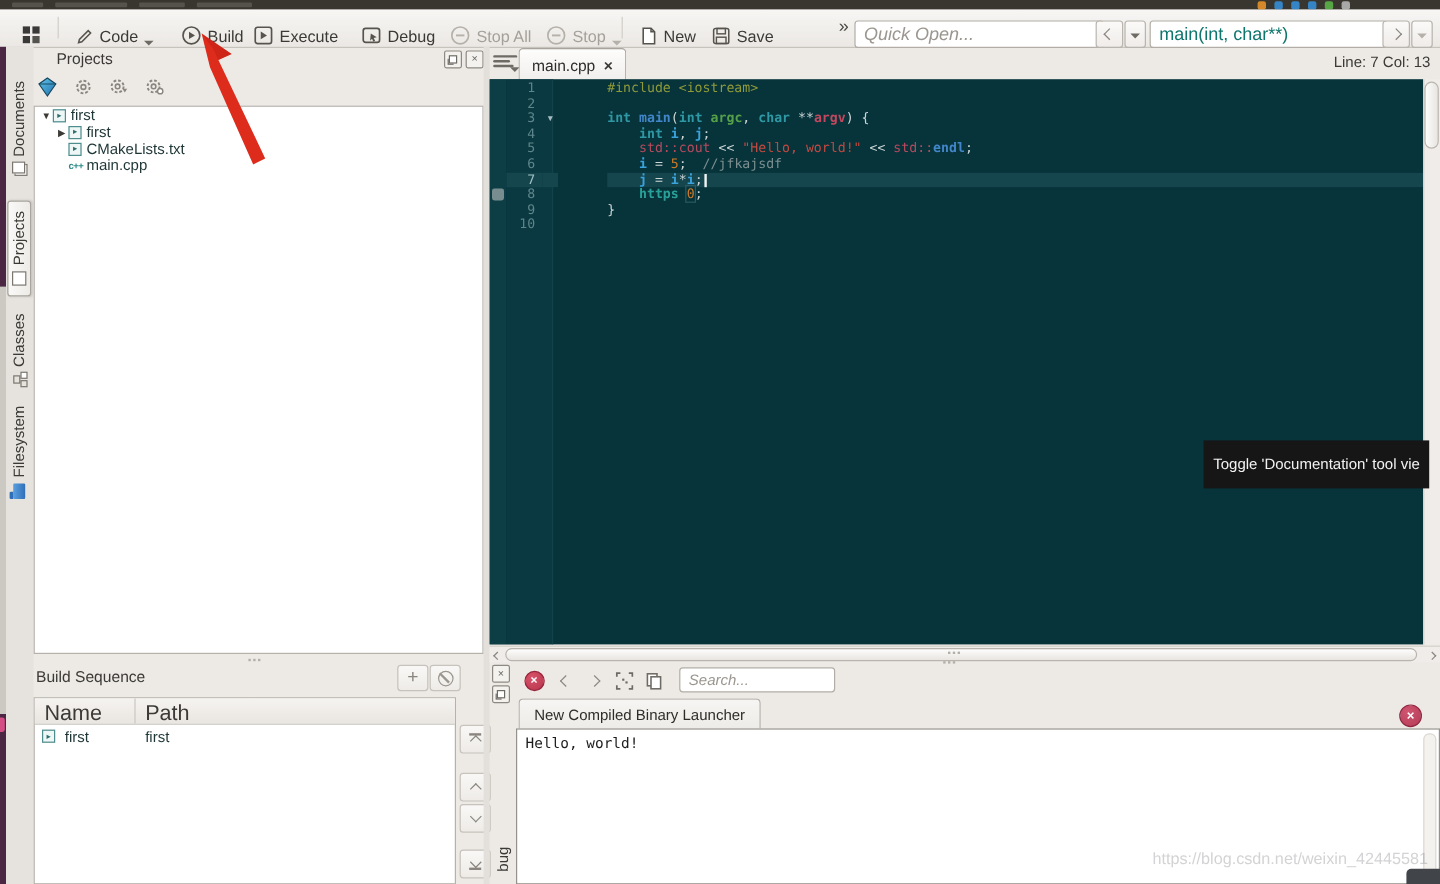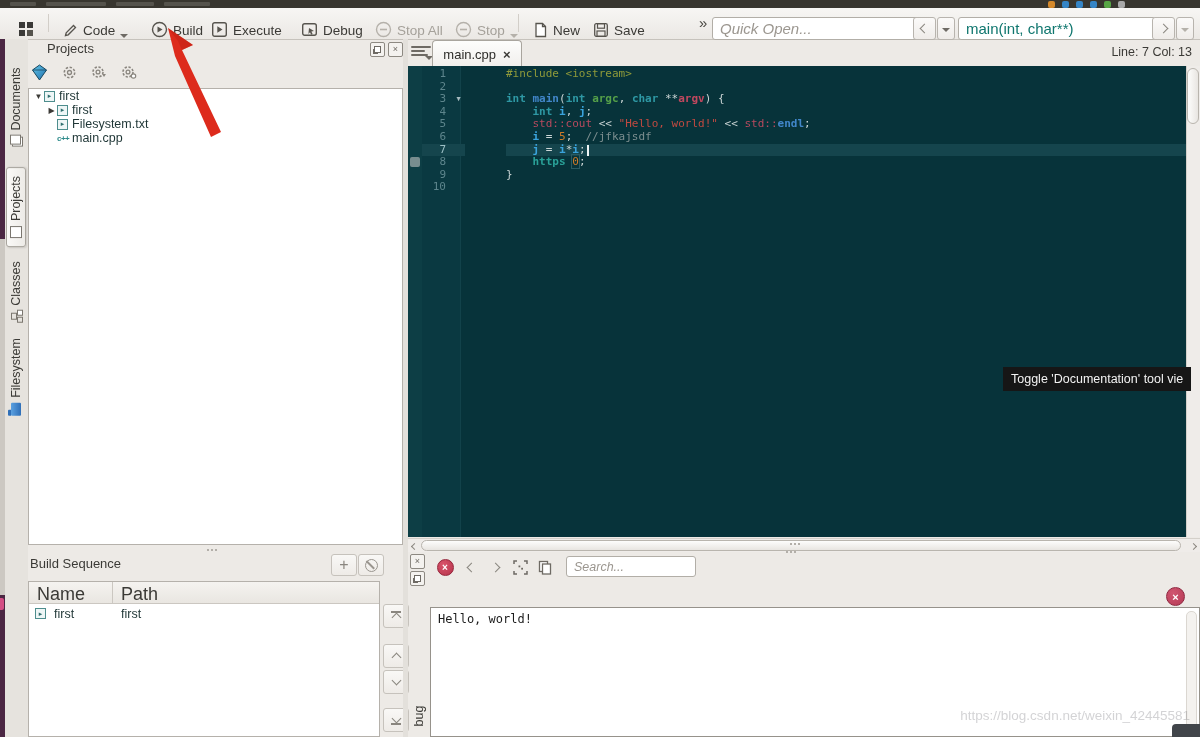--- a/index.html
+++ b/index.html
@@ -113,21 +113,21 @@
   .tk-ret{color:#2aa198;font-weight:bold;}
   
   .vscroll{position:absolute;left:1186px;top:66px;width:14px;height:471px;background:#efece9;border-left:1px solid #d4d0ca;box-sizing:border-box;}
   .vthumb{position:absolute;left:1187px;top:68px;width:12px;height:56px;background:linear-gradient(90deg,#fdfdfc,#e8e5e1);
           border:1px solid #b9b5ae;border-radius:6px;box-sizing:border-box;}
   .hscroll{position:absolute;left:408px;top:538px;width:792px;height:14px;background:#efece9;border-top:1px solid #d4d0ca;box-sizing:border-box;}
   .hthumb{position:absolute;left:421px;top:540px;width:760px;height:11px;background:linear-gradient(#fdfdfc,#e8e5e1);
           border:1px solid #b9b5ae;border-radius:6px;box-sizing:border-box;}
   .hsarrow{position:absolute;top:542px;width:10px;height:8px;display:flex;align-items:center;justify-content:center;}
   
-  .tooltip{position:absolute;left:1003px;top:367px;height:24px;background:#161616;color:#f2f2f2;
+  .tooltip{position:absolute;left:1003px;top:367px;height:40px;background:#161616;color:#f2f2f2;
            font-size:12.5px;display:flex;align-items:center;padding:0 8px;white-space:nowrap;z-index:50;}
   .redcirc{width:17px;height:17px;border-radius:50%;background:radial-gradient(circle at 35% 30%,#d9536a,#b5344c);
            color:#fff;font-size:10px;font-weight:bold;display:flex;align-items:center;justify-content:center;border:1px solid #96243a;box-sizing:border-box;}
   .obar-ic{position:absolute;top:558px;display:flex;align-items:center;justify-content:center;width:18px;height:18px;color:#6e6a64;}
   .sinput{position:absolute;left:566px;top:556px;width:130px;height:21px;border:1px solid #b2aea7;border-radius:3px;
           background:#fff;font-size:12.5px;padding:0 7px;color:#2e2d2a;font-family:"Liberation Sans",sans-serif;box-sizing:border-box;}
   .sinput::placeholder{font-style:italic;color:#9b968f;}
   .otab{position:absolute;left:432px;top:582px;width:200px;height:26px;background:linear-gradient(#f6f4f2,#ecz);
         background:linear-gradient(#f7f5f3,#edebe7);border:1px solid #a9a59e;border-bottom:none;border-radius:4px 4px 0 0;
         display:flex;align-items:center;justify-content:center;font-size:12.5px;color:#2e2d2a;}
@@ -325,21 +325,21 @@
         <circle cx="7" cy="7" r="5" fill="none" stroke="#8a867f" stroke-width="1.6" stroke-dasharray="2.3 1.6"></circle>
         <circle cx="7" cy="7" r="1.9" fill="none" stroke="#8a867f" stroke-width="1.3"></circle>
         <circle cx="12.5" cy="11" r="2.2" fill="#fff" stroke="#8a867f" stroke-width="1.2"></circle>
       </svg>
     </span>
   </div>
 
   <div class="tree" id="ptree">
       <div class="trow" style="padding-left: 4px;"><span class="texp">▼</span><span class="ti-box">▸</span><span>first</span></div>
       <div class="trow" style="padding-left: 17px;"><span class="texp">▶</span><span class="ti-box">▸</span><span>first</span></div>
-      <div class="trow" style="padding-left: 17px;"><span class="texp"></span><span class="ti-box">▸</span><span>Filesystem.txt</span></div>
+      <div class="trow" style="padding-left: 17px;"><span class="texp"></span><span class="ti-box">▸</span><span>CMakeLists.txt</span></div>
       <div class="trow" style="padding-left: 17px;"><span class="texp"></span><span class="ti-cpp">c++</span><span>main.cpp</span></div>
     </div>
 
   <span class="grip" style="left:207px;top:549px"></span>
 
   <div class="bs-title">Build Sequence</div>
   <div class="sqbtn" style="left:331px;top:554px">+</div>
   <div class="sqbtn" style="left:358px;top:554px">
       <span class="nosign"></span>
     </div>
@@ -448,20 +448,23 @@
     </svg>
   </div>
   <div class="obar-ic" style="left:536px">
     <svg width="14" height="15" viewBox="0 0 14 15">
       <rect x="1.5" y="1.5" width="8" height="10" fill="#fff" stroke="#6e6a64" stroke-width="1.3"></rect>
       <rect x="4.5" y="4" width="8" height="10" fill="#fff" stroke="#6e6a64" stroke-width="1.3"></rect>
     </svg>
   </div>
   <input class="sinput" placeholder="Search..." style="">
 
+  <div class="otab">
+    <span>New Compiled Binary Launcher</span>
+  </div>
   <div class="tabclose">×</div>
   <div class="outbox">
     <div class="outtext">Hello, world!</div>
     <div class="oscroll"></div>
   </div>
 
   <div class="bugtab">bug</div>
 
   <div class="watermark">https://blog.csdn.net/weixin_42445581</div>
   <div class="corner"></div>

